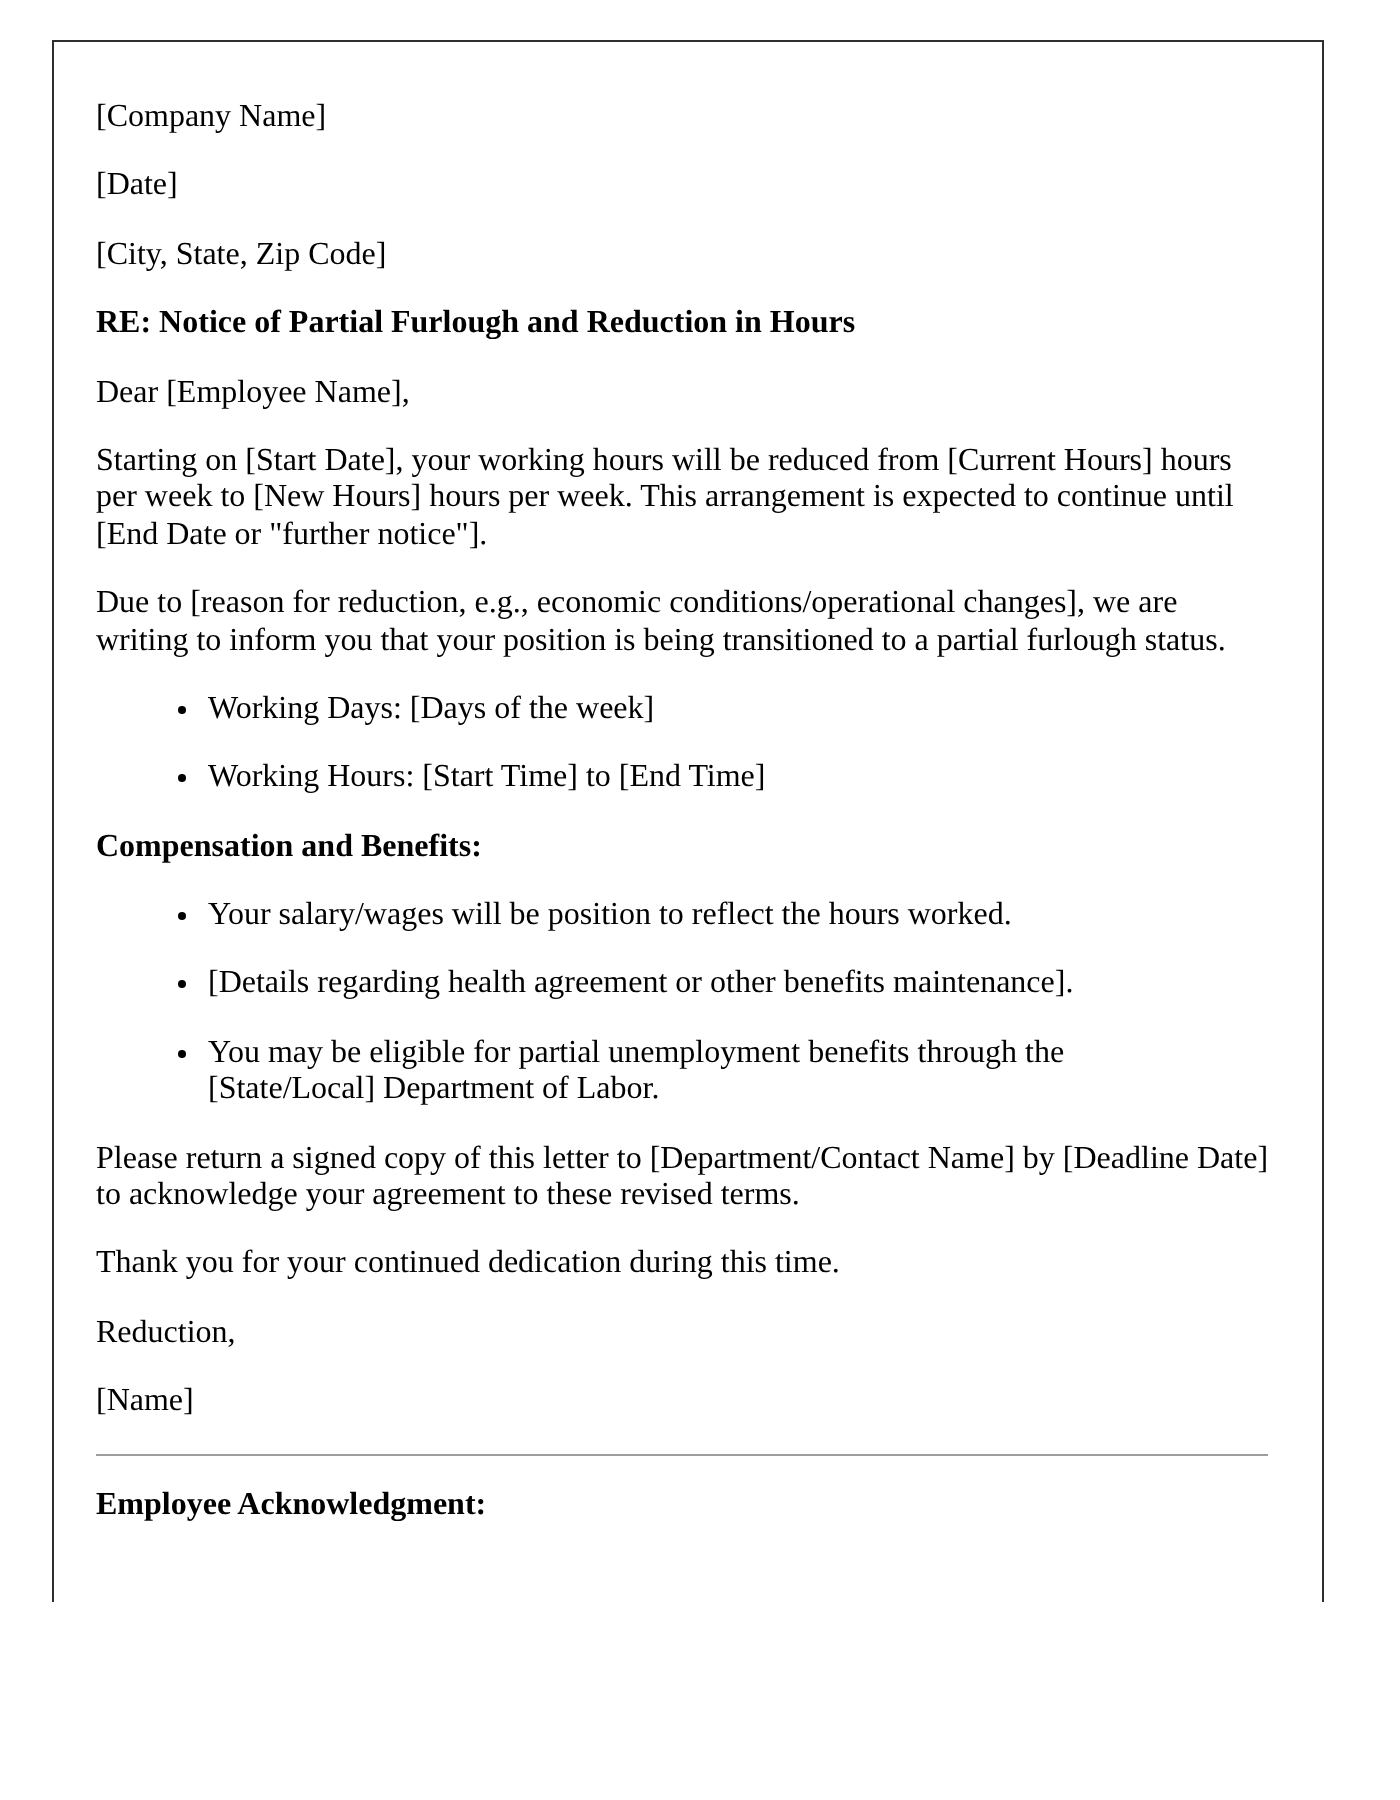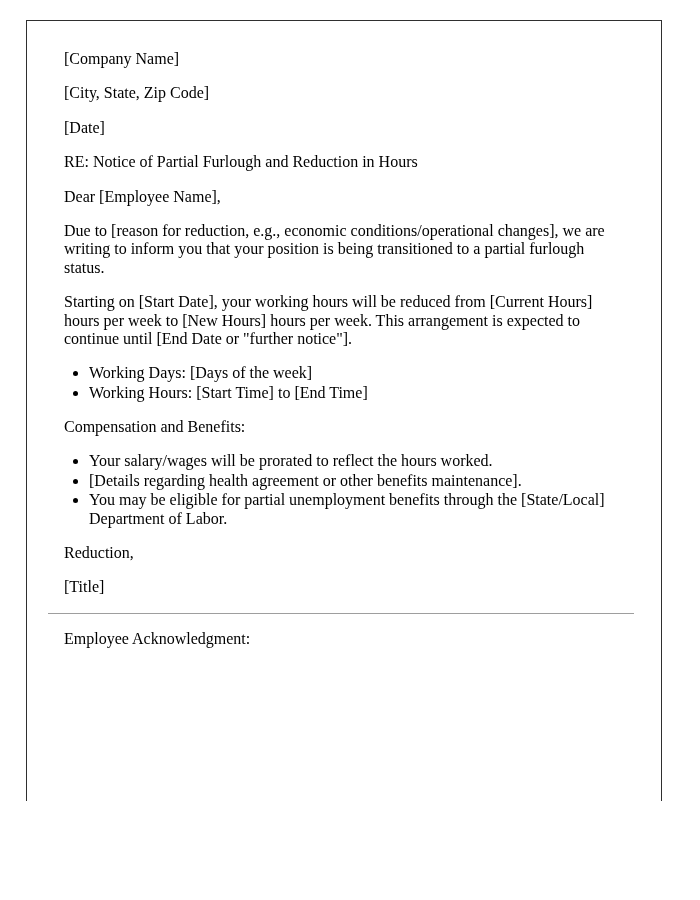--- a/index.html
+++ b/index.html
@@ -24,80 +24,82 @@
     width: 636px;
     height: 781px;
     box-sizing: border-box;
     border: 1px solid #2f2f2f;
     border-bottom: none;
     background: #ffffff;
     padding: 13px 27px 0 21px;
     overflow: hidden;
   }
   .page p {
-    margin: 16px 16px;
+    margin: 16px 0;
   }
   .bold {
-    font-weight: normal;
+    font-weight: bold;
   }
   ul {
     margin: 16px 0;
     padding-left: 40px;
   }
   li {
-    margin: 1px;
+    margin: 16px;
     padding: 0;
   }
   hr.sep {
     border: none;
     border-top: 1px solid #9e9e9e;
     margin: 9px 0 8px 0;
     height: 0;
   }
   .sig-line { display: block; }
 </style>
 </head>
 <body>
 
 <div class="page">
 
   <p>[Company Name]</p>
 
 
+  <p>[Date]</p>
+
   <p>[City, State, Zip Code]</p>
-
-  <p>[Date]</p>
 
   <p class="bold">RE: Notice of Partial Furlough and Reduction in Hours</p>
 
   <p>Dear [Employee Name],</p>
 
+  <p>Starting on [Start Date], your working hours will be reduced from [Current Hours] hours per week to [New Hours] hours per week. This arrangement is expected to continue until [End Date or "further notice"].</p>
+
   <p>Due to [reason for reduction, e.g., economic conditions/operational changes], we are writing to inform you that your position is being transitioned to a partial furlough status.</p>
-
-  <p>Starting on [Start Date], your working hours will be reduced from [Current Hours] hours per week to [New Hours] hours per week. This arrangement is expected to continue until [End Date or "further notice"].</p>
 
 
   <ul>
     <li>Working Days: [Days of the week]</li>
     <li>Working Hours: [Start Time] to [End Time]</li>
   </ul>
 
   <p class="bold">Compensation and Benefits:</p>
 
   <ul>
-    <li>Your salary/wages will be prorated to reflect the hours worked.</li>
+    <li>Your salary/wages will be position to reflect the hours worked.</li>
     <li>[Details regarding health agreement or other benefits maintenance].</li>
     <li>You may be eligible for partial unemployment benefits through the [State/Local] Department of Labor.</li>
   </ul>
 
+  <p>Please return a signed copy of this letter to [Department/Contact Name] by [Deadline Date] to acknowledge your agreement to these revised terms.</p>
 
+  <p>Thank you for your continued dedication during this time.</p>
 
   <p>Reduction,</p>
 
   <p>
-    <span class="sig-line">[Title]</span>
+    <span class="sig-line">[Name]</span>
   </p>
 
   <hr class="sep">
 
   <p class="bold">Employee Acknowledgment:</p>
 
 </div>
 
 </body></html>

